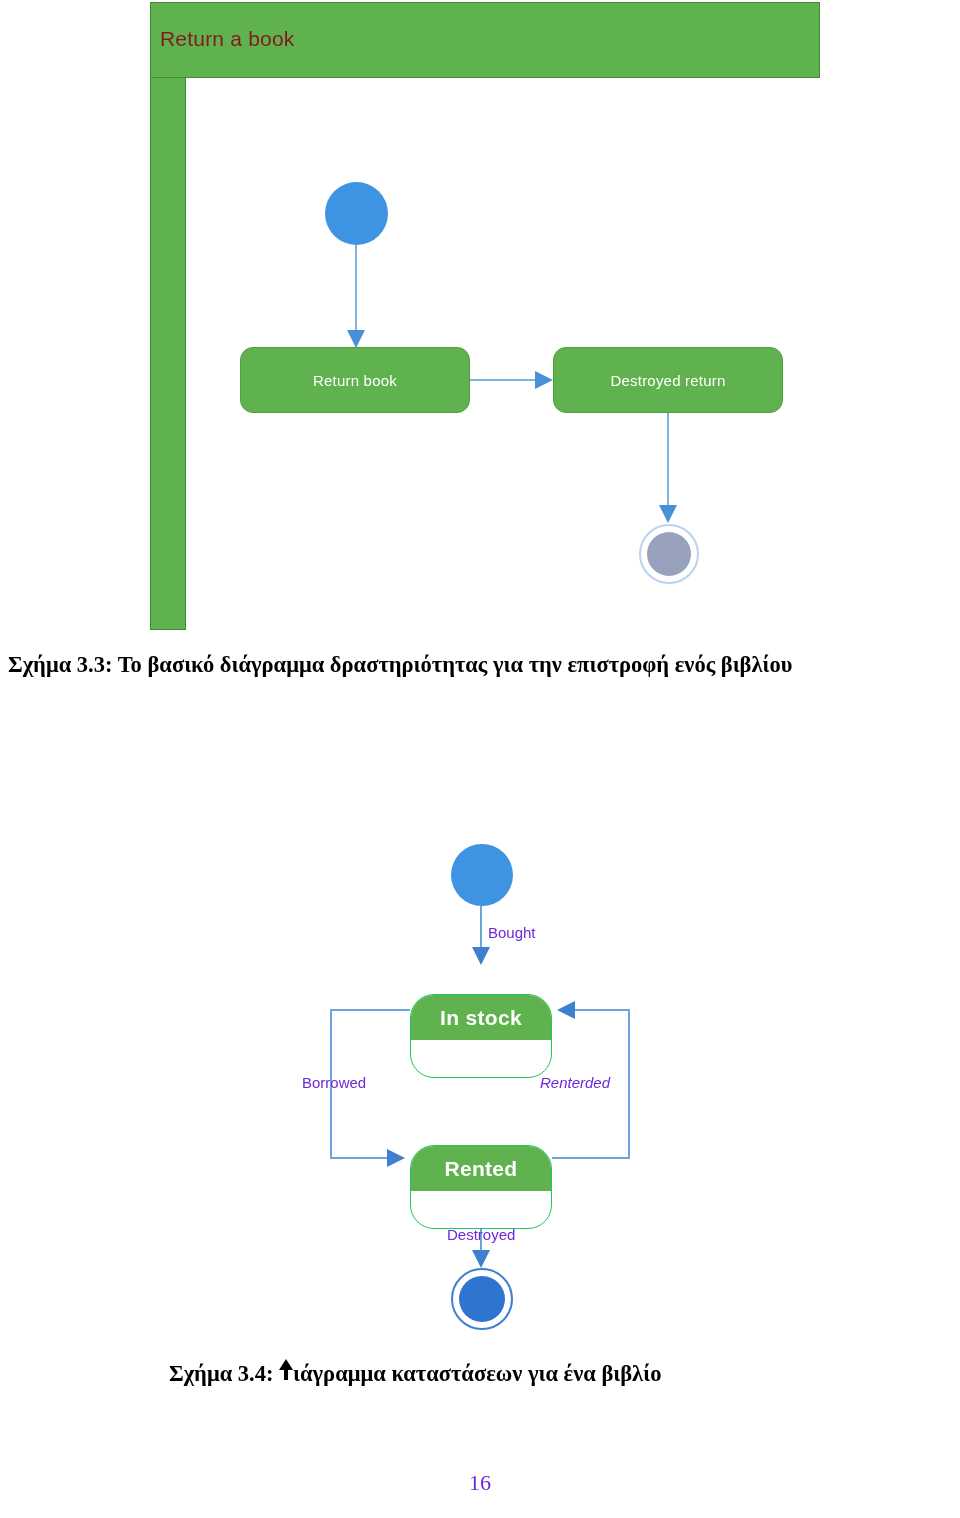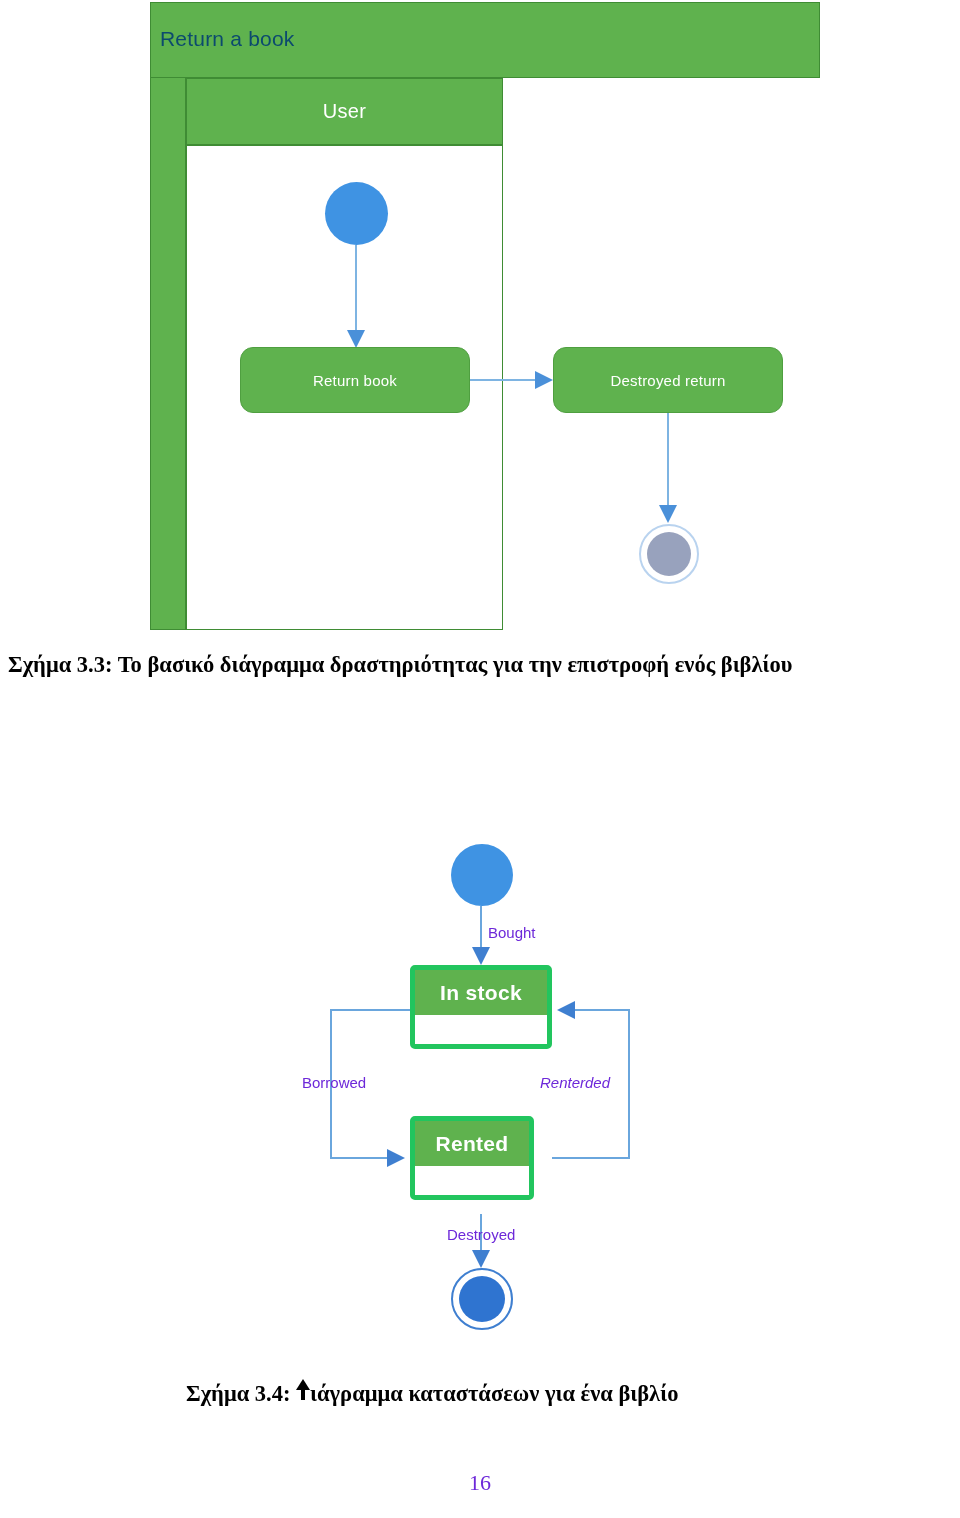--- a/index.html
+++ b/index.html
@@ -31,21 +31,21 @@
     height: 76px;
     background: #5fb24e;
     border: 1px solid #3f8c34;
     box-sizing: border-box;
   }
   .swim-title-text {
     position: absolute;
     left: 9px;
     top: 24px;
     font-size: 21px;
-    color: #0c4a6e;
+    color: #7f1d1d;
     letter-spacing: .2px;
     white-space: nowrap;
   }
   .swim-left-band {
     position: absolute;
     left: 0;
     top: 76px;
     width: 36px;
     height: 552px;
     background: #5fb24e;
@@ -132,21 +132,21 @@
   
   .caption {
     position: absolute;
     font-family: Liberation Serif, serif;
     font-weight: bold;
     color: #000000;
     font-size: 22.5px;
     white-space: nowrap;
   }
   #caption-1 { left: 8px;  top: 652px; }
-  #caption-2 { left: 186px; top: 1358px; margin-top: 20px; }
+  #caption-2 { left: 169px; top: 1358px; }
   .delta-glyph {
     display: inline-block;
     position: relative;
     width: 14px;
     height: 1em;
     vertical-align: baseline;
   }
   .delta-glyph::before {
     
     content: "";
@@ -171,25 +171,26 @@
   
   #state-figure {
     position: absolute;
     left: 290px;
     top: 828px;
     width: 360px;
     height: 510px;
   }
   .state-box {
     position: absolute;
-    border: 5px solid #22c55e;
-    border-radius: 5px;
+    border: 1px solid #22c55e;
+    border-radius: 24px;
     background: #ffffff;
     box-sizing: border-box;
     overflow: hidden;
+    margin-top: 29px;
   }
   .state-box .state-head {
     height: 45px;
     background: #5fb24e;
     display: flex;
     align-items: center;
     justify-content: center;
   }
   .state-box .state-head span {
     font-size: 21px;
@@ -237,26 +238,20 @@
 <body>
 
 <div id="activity-figure">
 
   <div class="swim-title-bar">
     <div class="swim-title-text">Return a book</div>
   </div>
 
   <div class="swim-left-band"></div>
 
-  <div class="lane" id="lane-user">
-    <div class="lane-header">
-      <span>User</span>
-    </div>
-    <div class="lane-body"></div>
-  </div>
 
 
   <svg class="edges" width="670" height="628">
     <defs>
       <marker id="arrow-blue" markerWidth="9" markerHeight="9" refX="7.5" refY="4.5" orient="auto">
         <path d="M0,0 L9,4.5 L0,9 Z" fill="#4a90d9"></path>
       </marker>
     </defs>
 
     <line x1="206" y1="243" x2="206" y2="343" stroke="#7eb4e2" stroke-width="2" marker-end="url(#arrow-blue)"></line>
@@ -308,21 +303,21 @@
   <div class="state-box" style="left:120px; top:137px; width:142px; height:84px;">
     <div class="state-head">
       <span>In stock</span>
     </div>
   </div>
 
   <div class="edge-label" style="left:12px; top:246px;">Borrowed</div>
 
   <div class="edge-label" style="left:250px; top:246px;font-style:italic;">Renterded</div>
 
-  <div class="state-box" style="left:120px; top:288px; width:124px; height:84px;">
+  <div class="state-box" style="left:120px; top:288px; width:142px; height:84px;">
     <div class="state-head">
       <span>Rented</span>
     </div>
   </div>
 
   <div class="edge-label" style="left:157px; top:398px;">Destroyed</div>
 
   <div class="state-final-outer" style="left:161px; top:440px; width:62px; height:62px;">
     <div class="state-final-inner" style="left:6px; top:6px; width:46px; height:46px; background:#2f74d0;"></div>
   </div>

